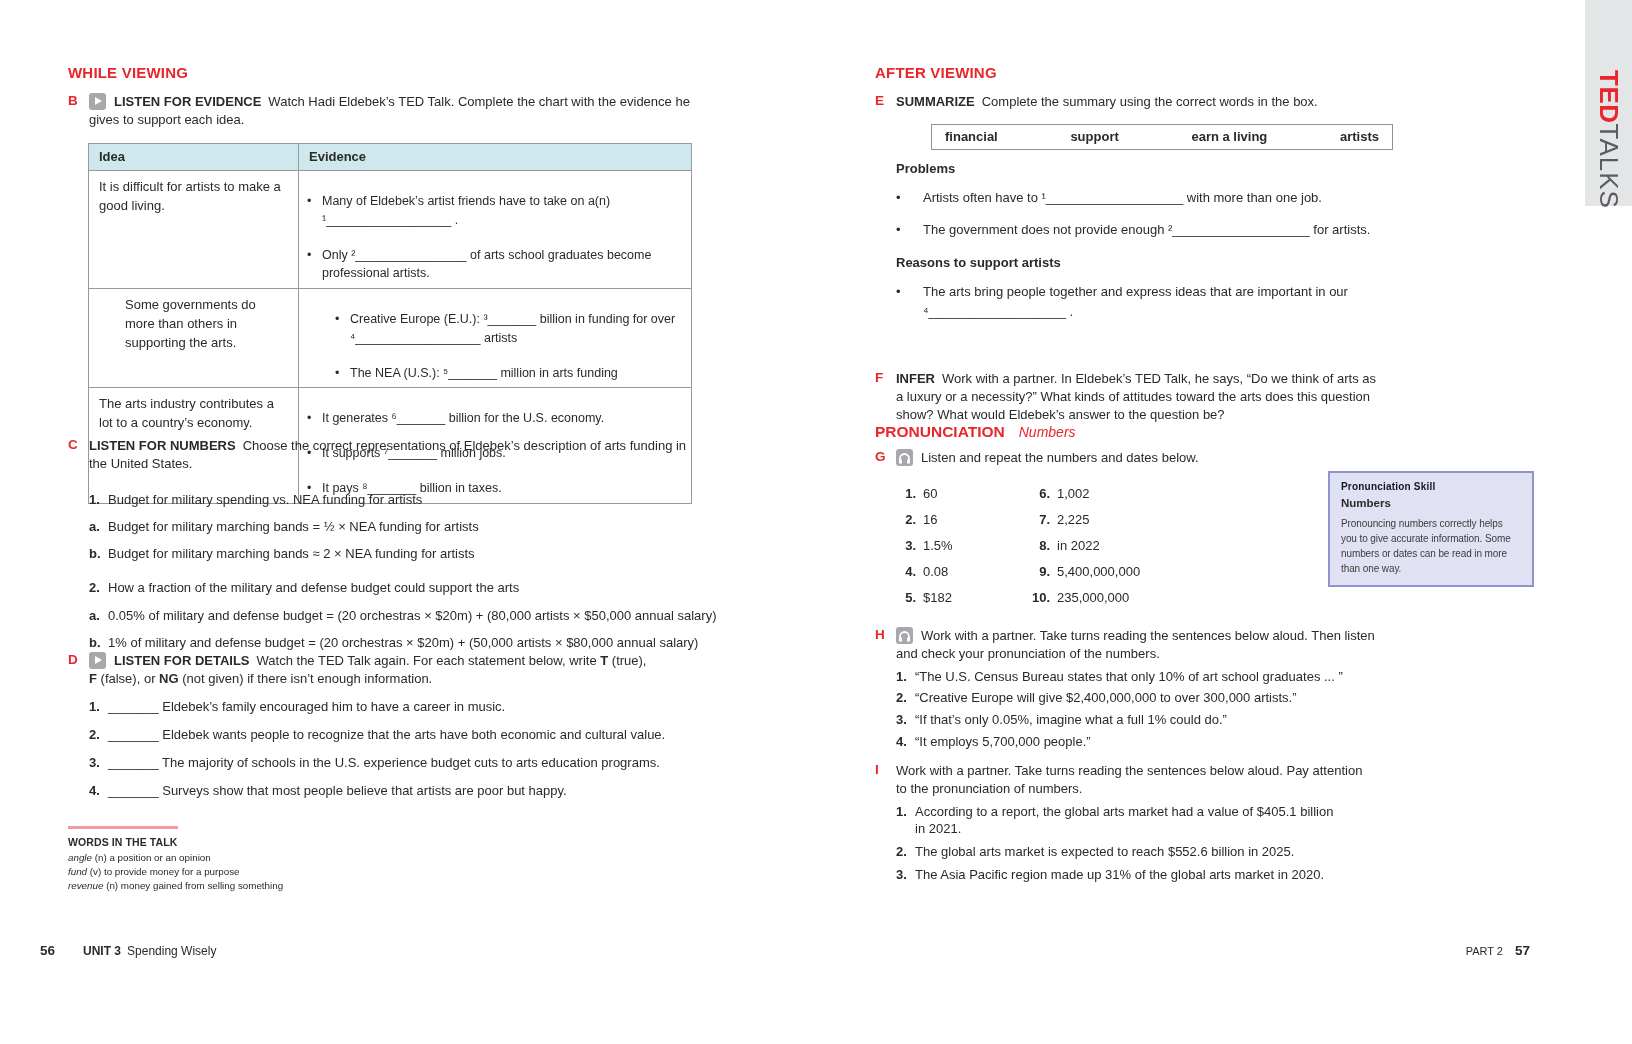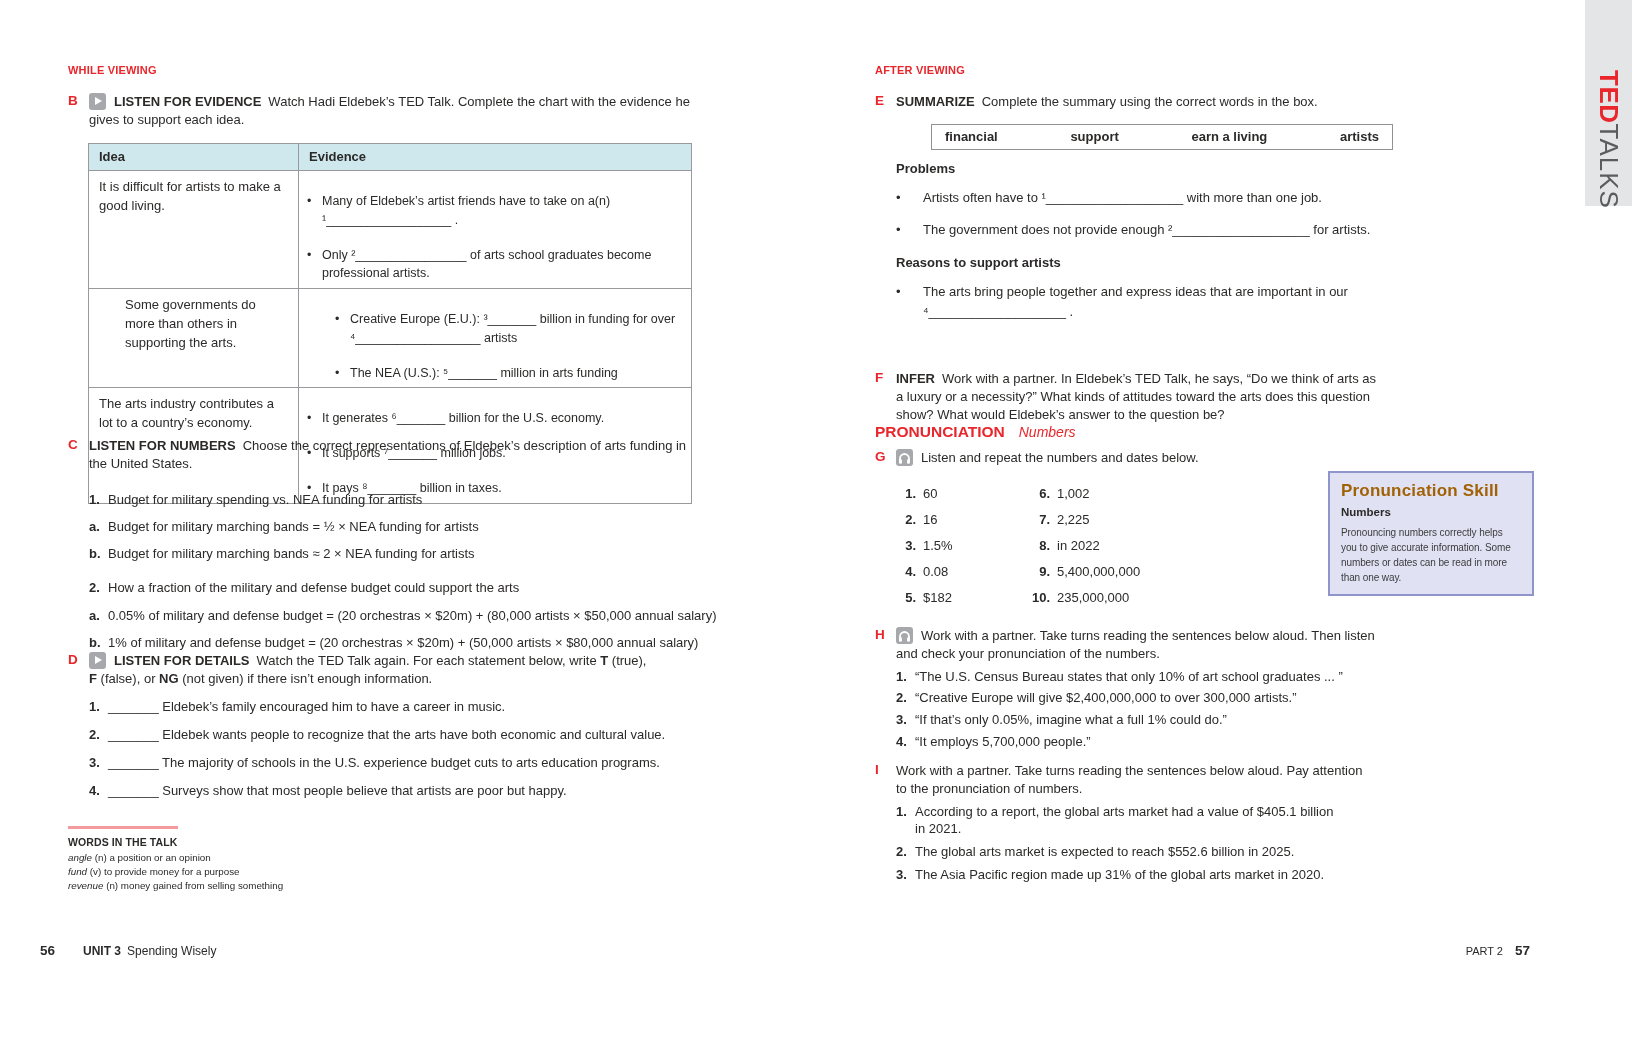--- a/index.html
+++ b/index.html
@@ -1,21 +1,21 @@
 <!DOCTYPE html>
 <html><head>
 <meta charset="utf-8">
 <style>
   html,body{margin:0;padding:0;}
   body{
     width:1632px;height:1044px;position:relative;background:#ffffff;
     font-family:"Liberation Sans","DejaVu Sans",sans-serif;color:#2b2a29;font-size:13px;
     overflow:hidden;
   }
-  .sec-title{position:absolute;margin:0;font-size:11px;font-weight:bold;color:#e8262b;letter-spacing:.2px;}
+  .sec-title{position:absolute;margin:0;font-size:15px;font-weight:bold;color:#e8262b;letter-spacing:.2px;}
   #wv-title{left:68px;top:64px;}
   #av-title{left:875px;top:64px;}
 
   .sec{position:absolute;display:flex;}
   .letter{font-weight:bold;color:#e8262b;width:21px;flex:none;font-size:13.5px;}
   .body{flex:1;min-width:0;}
   .lead{margin:0;line-height:1.38;}
   .lead span, .lead b{white-space:pre-wrap;}
   .lbl{margin-right:7px;}
 
@@ -82,21 +82,21 @@
   #sec-g{left:875px;top:449px;width:440px;}
   .gcols{display:flex;margin-top:20px;}
   .gcol1{width:128px;flex:none;}
   .grow{display:flex;margin-bottom:11px;line-height:1.15;}
   .gn{font-weight:bold;text-align:right;margin-right:7px;flex:none;}
   .gcol1 .gn{width:20px;}
   .gcol2 .gn{width:26px;}
 
   #skill-box{position:absolute;left:1328px;top:471px;width:206px;box-sizing:border-box;
     background:#e0e2f3;border:2px solid #8f94cb;padding:8px 11px 9px;}
-  .sb-title{font-size:17px;font-weight:bold;color:#a16207;letter-spacing:.2px;}
+  .sb-title{font-size:10px;font-weight:bold;color:#0f172a;letter-spacing:.2px;}
   .sb-sub{font-size:11.5px;font-weight:bold;margin-top:5px;color:#2b2a29;}
   .sb-body{font-size:10px;line-height:1.5;margin:7px 0 0;color:#3c3c3e;letter-spacing:-0.1px;}
 
   #sec-h{left:875px;top:627px;width:612px;}
   #sec-h .lead{margin-bottom:5px;}
   #sec-h .item{margin-top:4px;line-height:1.35;}
   #sec-h .item>span{white-space:nowrap;}
 
   #sec-i{left:875px;top:762px;width:612px;}
   #sec-i .lead{margin-bottom:2px;}

